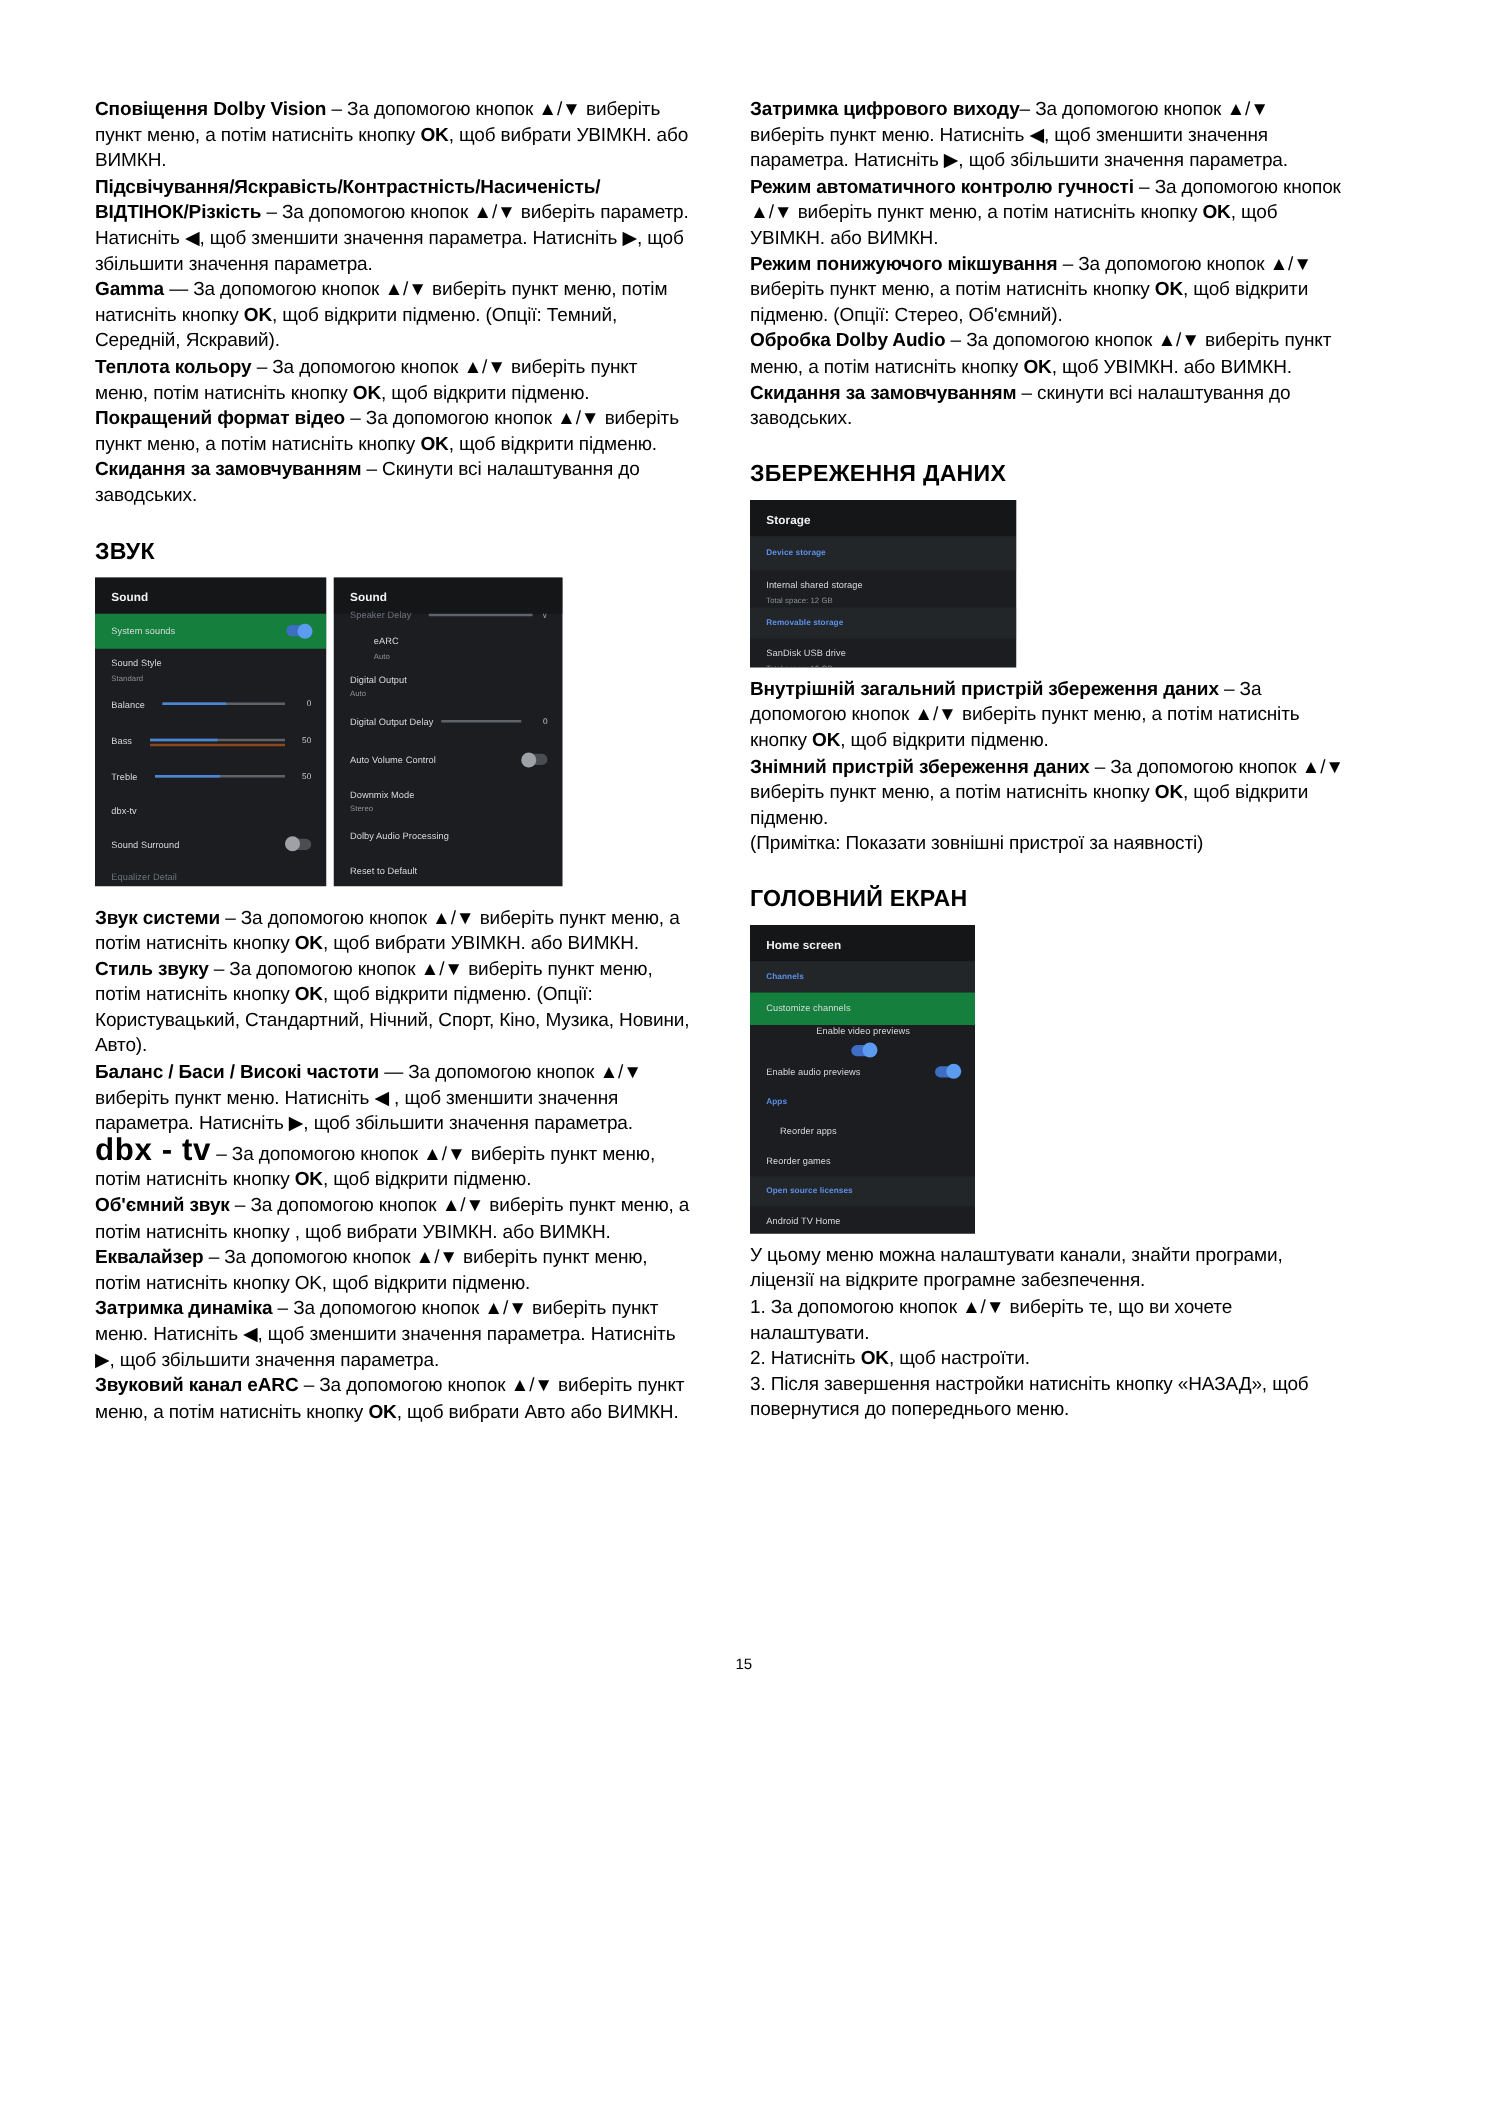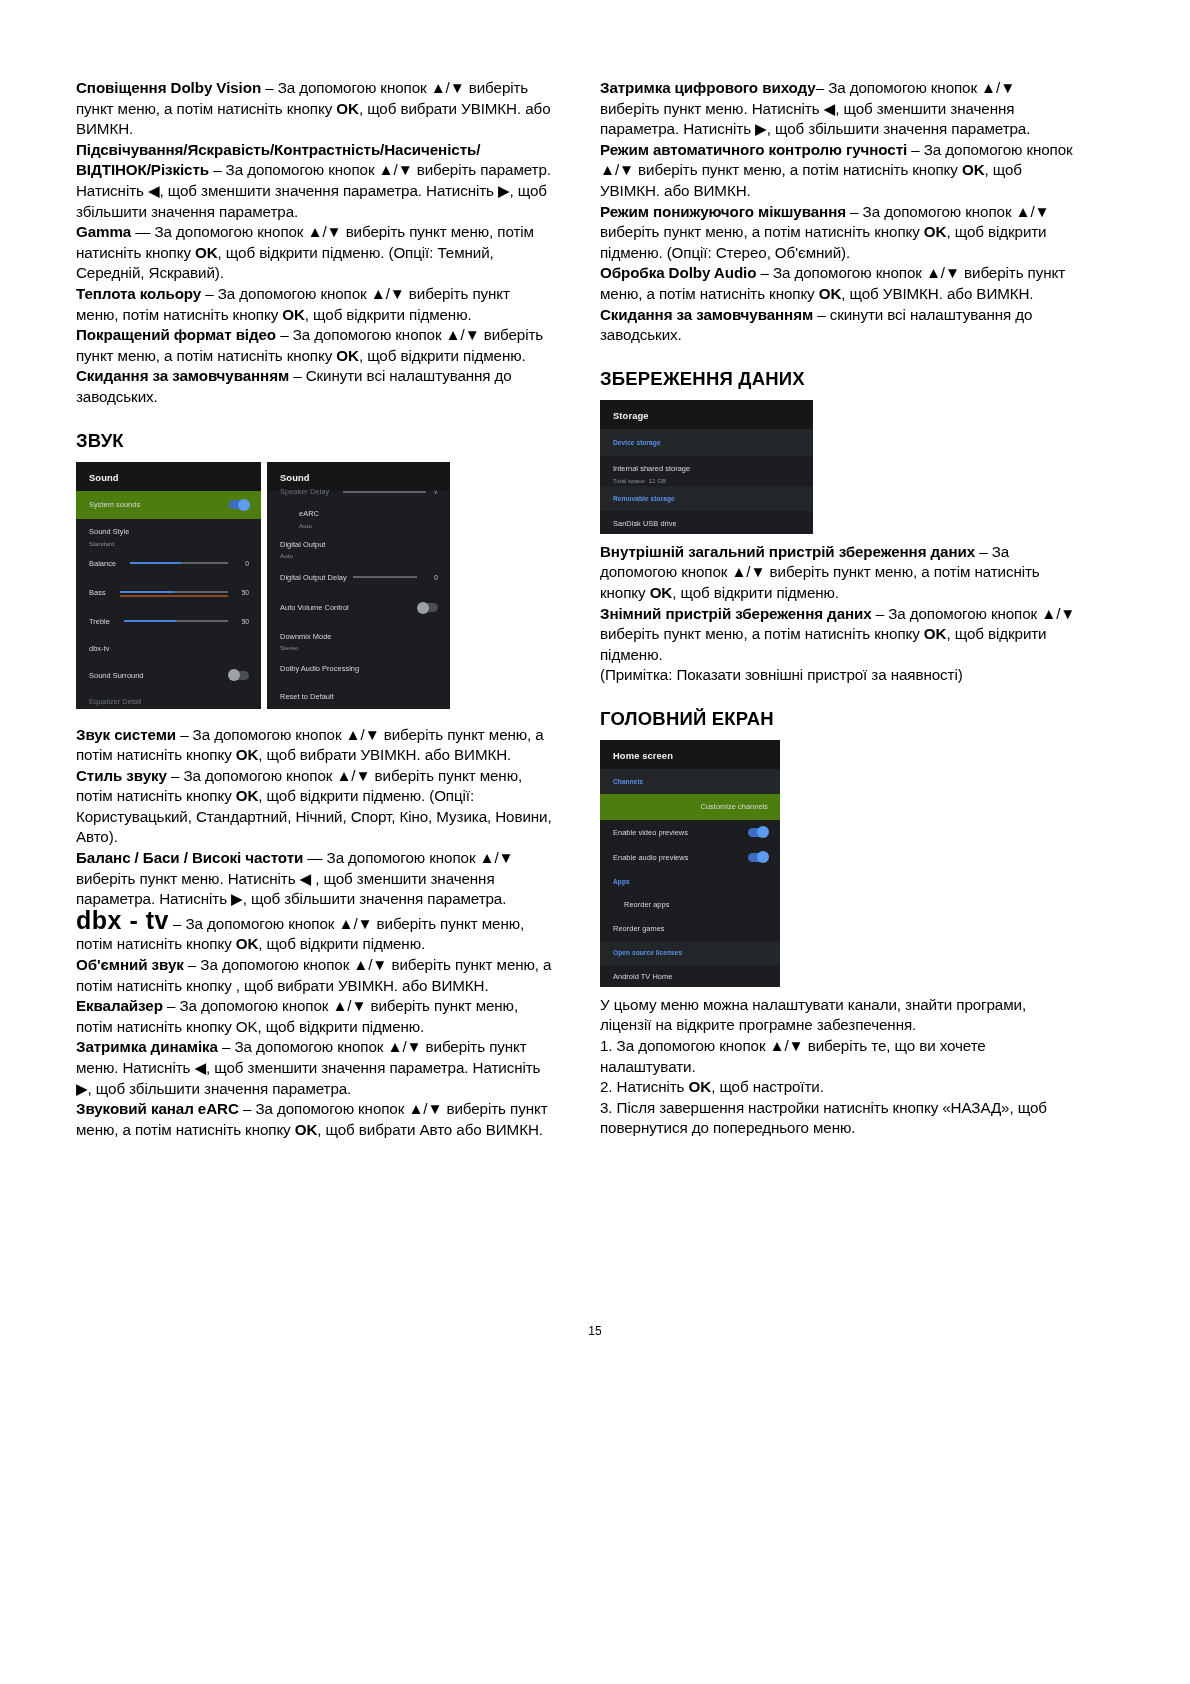--- a/index.html
+++ b/index.html
@@ -83,21 +83,21 @@
     letter-spacing: 0.05px;
     white-space: nowrap;
   }
   .row .sub {
     color: #8e9296;
     font-size: 6.2px;
     letter-spacing: 0.05px;
     display: block;
     margin-top: 1.5px;
   }
-  .row.hl { background: #4d7c0f; justify-content: flex-end; }
+  .row.hl { background: #15803d; }
   .row.cat .lbl { color: #5b8fe8; font-weight: bold; font-size: 6.6px; }
   .row.dim .lbl { color: #6e7377; }
   .txtcol { flex: 0 0 auto; }
 
   
   .toggle {
     width: 20px;
     height: 9px;
     border-radius: 5px;
     position: relative;
@@ -419,21 +419,21 @@
         <div class="panel-title">Home screen</div>
 
         <div class="row cat" style="height:25px;background:#232629;">
           <span class="lbl">Channels</span>
         </div>
 
         <div class="row hl" style="height:26px;">
           <span class="lbl">Customize channels</span>
         </div>
 
-        <div class="row" style="height:25px;">
+        <div class="row" style="height:25px;flex-direction:column;">
           <span class="lbl">Enable video previews</span>
           <span class="spacer"></span>
           <span class="toggle on"></span>
         </div>
 
         <div class="row" style="height:25px;">
           <span class="lbl">Enable audio previews</span>
           <span class="spacer"></span>
           <span class="toggle on"></span>
         </div>

